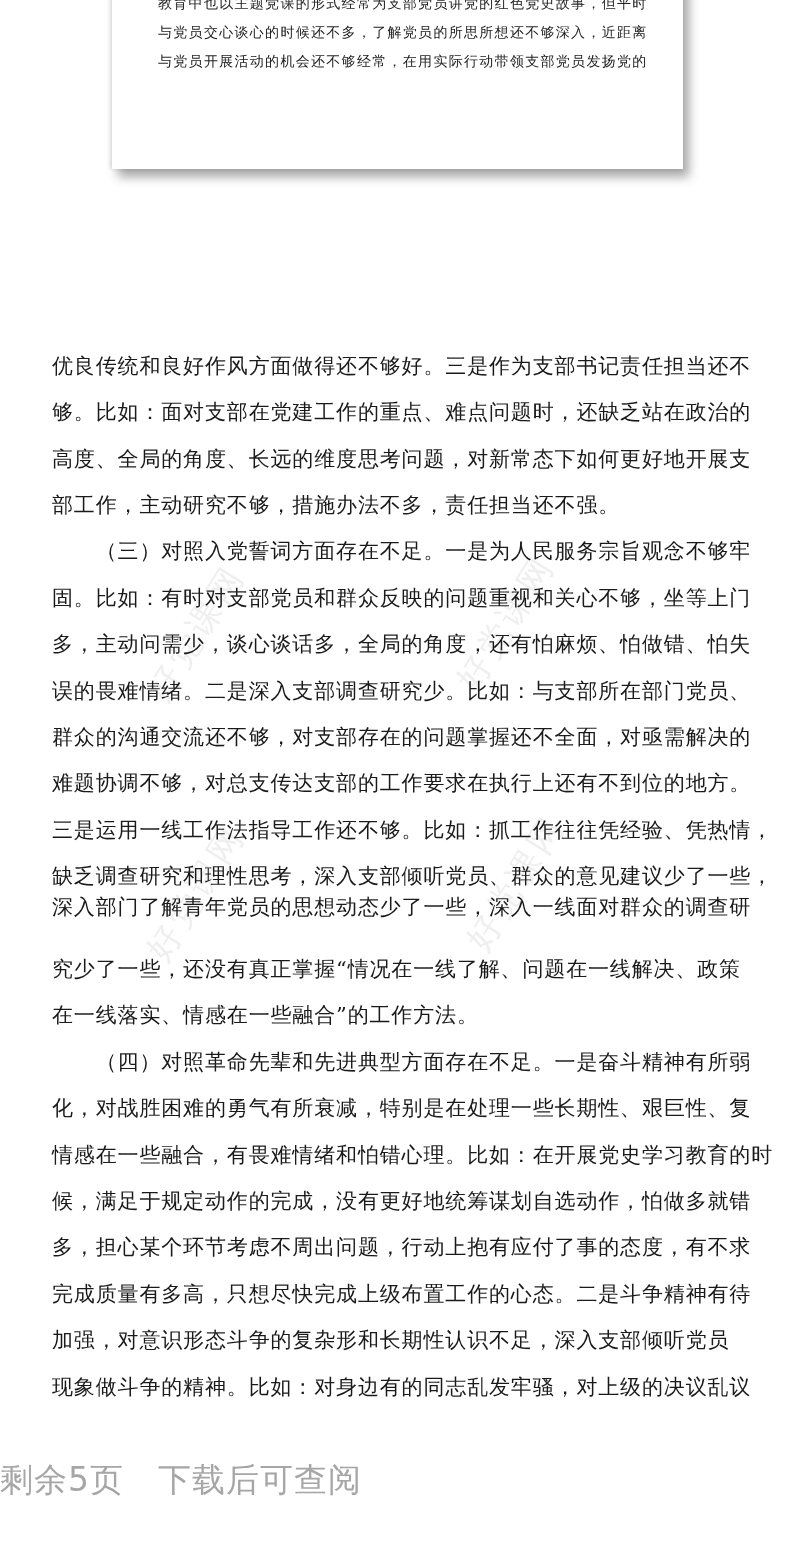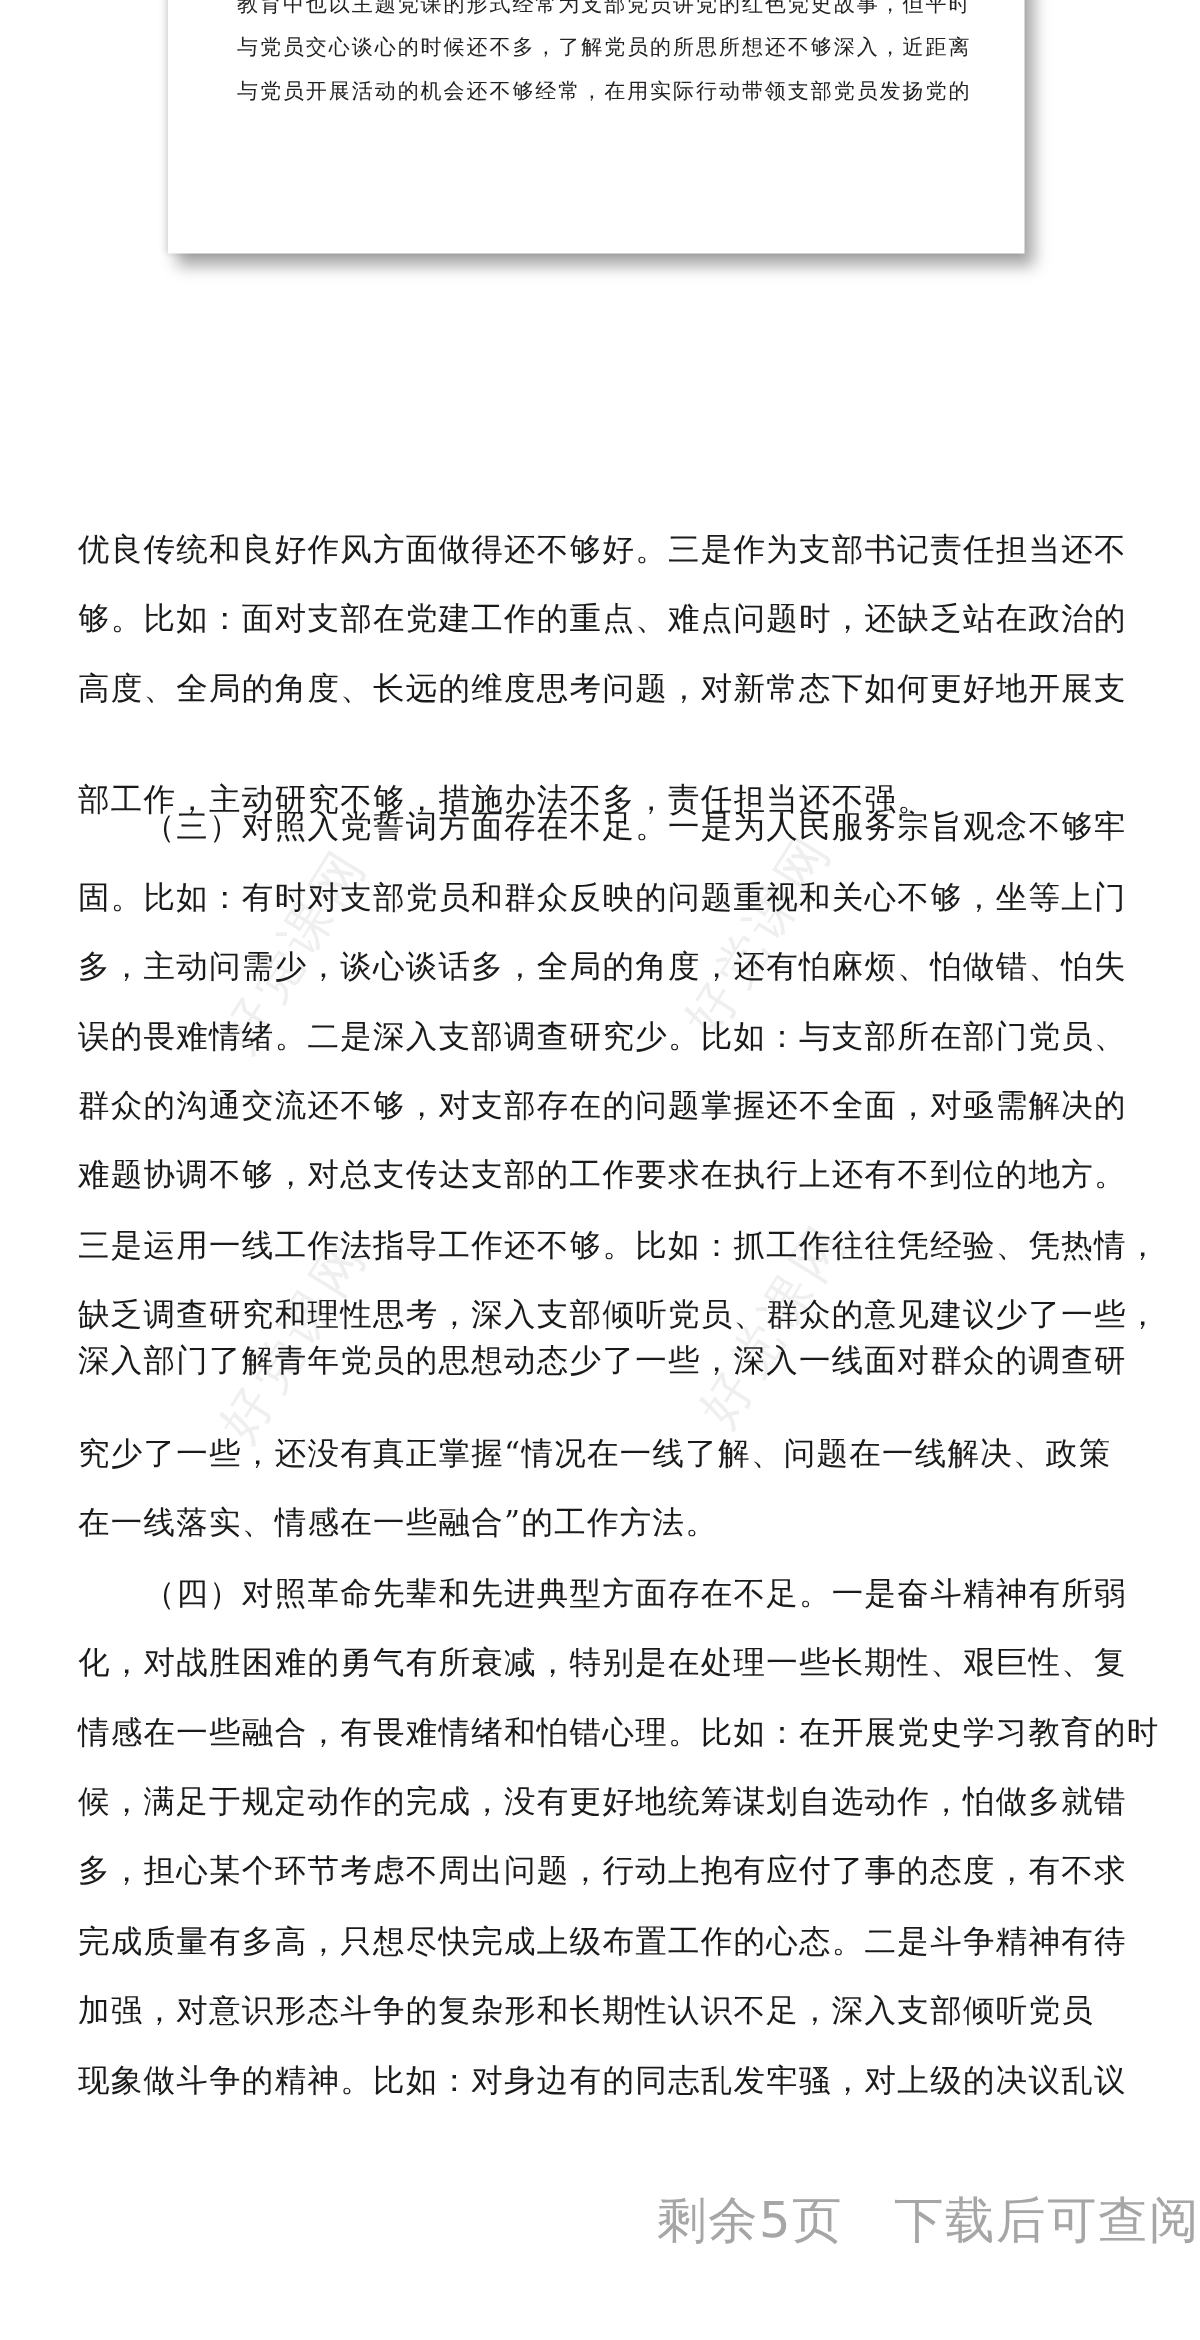--- a/index.html
+++ b/index.html
@@ -18,21 +18,21 @@
   .line {
     position: absolute; left: 0; white-space: nowrap;
     font-size: 21px; line-height: 26px; letter-spacing: 0.85px; color: #1a1a1a; margin-left: 24px;
   }
   .watermark {
     position: absolute; font-size: 34px; color: rgba(180,180,180,0.22);
     transform: rotate(-58deg); white-space: nowrap; letter-spacing: 4px;
     font-family: "DejaVu Sans", sans-serif; pointer-events: none;
   }
   .footer-note {
-    position: absolute; left: 0; width: 800px; top: 1458px; text-align: right;
+    position: absolute; left: 0; width: 800px; top: 1458px; text-align: left;
     font-family: "DejaVu Sans", "Liberation Sans", sans-serif;
     font-size: 33px; color: #a6a6a6; letter-spacing: 1px;
   }
   .footer-note span { display: inline-block; }
   .footer-gap { width: 34px; }
 </style>
 </head>
 <body>
 
 <div class="page-card">
@@ -43,21 +43,21 @@
 
 <div class="watermark" style="left:120px; top:610px;">好党课网</div>
 <div class="watermark" style="left:430px; top:600px;">好党课网</div>
 <div class="watermark" style="left:120px; top:870px;">好党课网</div>
 <div class="watermark" style="left:440px; top:860px;">好党课网</div>
 
 <div class="body-text">
   <div class="line" style="top:353px">优良传统和良好作风方面做得还不够好。三是作为支部书记责任担当还不</div>
   <div class="line" style="top:399px">够。比如：面对支部在党建工作的重点、难点问题时，还缺乏站在政治的</div>
   <div class="line" style="top:446px">高度、全局的角度、长远的维度思考问题，对新常态下如何更好地开展支</div>
-  <div class="line" style="top:520px">部工作，主动研究不够，措施办法不多，责任担当还不强。</div>
+  <div class="line" style="top:492px">部工作，主动研究不够，措施办法不多，责任担当还不强。</div>
   <div class="line" style="top:538px">　　（三）对照入党誓词方面存在不足。一是为人民服务宗旨观念不够牢</div>
   <div class="line" style="top:585px">固。比如：有时对支部党员和群众反映的问题重视和关心不够，坐等上门</div>
   <div class="line" style="top:631px">多，主动问需少，谈心谈话多，全局的角度，还有怕麻烦、怕做错、怕失</div>
   <div class="line" style="top:678px">误的畏难情绪。二是深入支部调查研究少。比如：与支部所在部门党员、</div>
   <div class="line" style="top:724px">群众的沟通交流还不够，对支部存在的问题掌握还不全面，对亟需解决的</div>
   <div class="line" style="top:770px">难题协调不够，对总支传达支部的工作要求在执行上还有不到位的地方。</div>
   <div class="line" style="top:817px">三是运用一线工作法指导工作还不够。比如：抓工作往往凭经验、凭热情，</div>
   <div class="line" style="top:863px">缺乏调查研究和理性思考，深入支部倾听党员、群众的意见建议少了一些，</div>
   <div class="line" style="top:894px">深入部门了解青年党员的思想动态少了一些，深入一线面对群众的调查研</div>
   <div class="line" style="top:956px">究少了一些，还没有真正掌握“情况在一线了解、问题在一线解决、政策</div>

